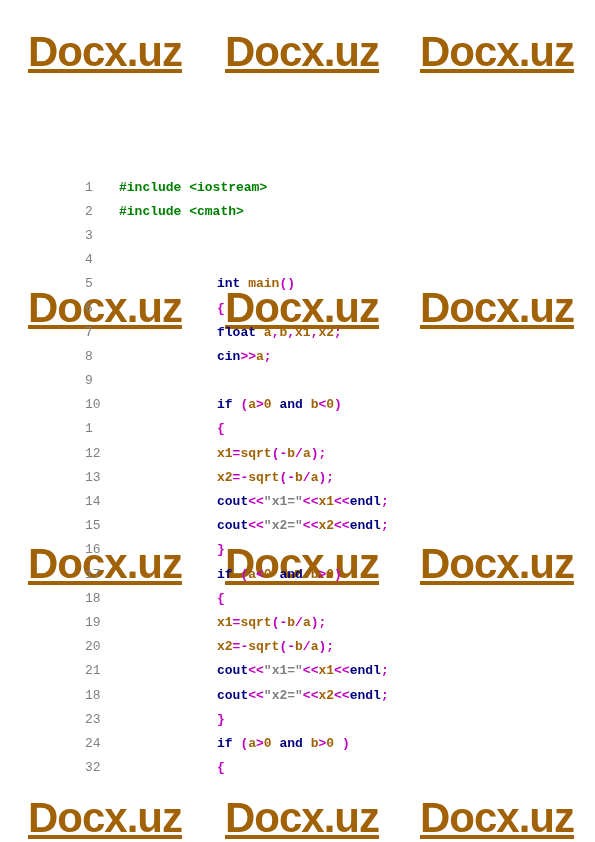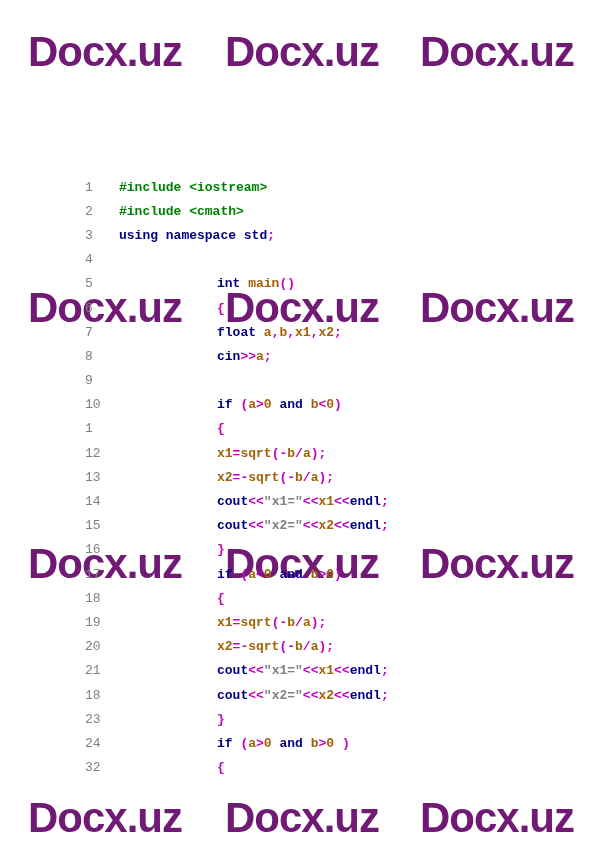--- a/index.html
+++ b/index.html
@@ -7,28 +7,29 @@
     width: 595px;
     height: 842px;
     background: #ffffff;
     position: relative;
     font-family: "Courier New", monospace;
     font-size: 13px;
     font-weight: bold;
   }
   .watermark {
     position: absolute;
-    color: #701a75;
+    color: #a16207;
     font-family: Arial, sans-serif;
     font-size: 42px;
     font-weight: bold;
     letter-spacing: -1px;
     pointer-events: none;
     user-select: none;
     z-index: 0;
+    text-decoration: underline;
   }
   .wm1 { top: 28px; left: 28px; }
   .wm2 { top: 28px; left: 225px; }
   .wm3 { top: 28px; left: 420px; }
   .wm4 { top: 284px; left: 28px; }
   .wm5 { top: 284px; left: 225px; }
   .wm6 { top: 284px; left: 420px; }
   .wm7 { top: 540px; left: 28px; }
   .wm8 { top: 540px; left: 225px; }
   .wm9 { top: 540px; left: 420px; }
@@ -75,21 +76,21 @@
 <div class="watermark wm7">Docx.uz</div>
 <div class="watermark wm8">Docx.uz</div>
 <div class="watermark wm9">Docx.uz</div>
 <div class="watermark wm10">Docx.uz</div>
 <div class="watermark wm11">Docx.uz</div>
 <div class="watermark wm12">Docx.uz</div>
 
 <div class="code-area" id="code-block">
     <div class="line"><span class="lineno">1</span><span class="code"><span class="green">#include &lt;iostream&gt;</span></span></div>
     <div class="line"><span class="lineno">2</span><span class="code"><span class="green">#include &lt;cmath&gt;</span></span></div>
-    <div class="line"><span class="lineno">3</span><span class="code"><span class="navy">using namespace std</span><span class="magenta">;</span></span></div>
+    <div class="line"><span class="lineno">3</span></div>
     <div class="line"><span class="lineno">4</span><span class="code"></span></div>
     <div class="line"><span class="lineno">5</span><span class="code"><span class="indent"></span><span class="navy">int</span><span class="black"> main</span><span class="magenta">()</span></span></div>
     <div class="line"><span class="lineno">6</span><span class="code"><span class="indent"></span><span class="magenta">{</span></span></div>
     <div class="line"><span class="lineno">7</span><span class="code"><span class="indent"></span><span class="navy">float</span><span class="black"> a</span><span class="magenta">,</span><span class="black">b</span><span class="magenta">,</span><span class="black">x1</span><span class="magenta">,</span><span class="black">x2</span><span class="magenta">;</span></span></div>
     <div class="line"><span class="lineno">8</span><span class="code"><span class="indent"></span><span class="navy">cin</span><span class="magenta">&gt;&gt;</span><span class="black">a</span><span class="magenta">;</span></span></div>
     <div class="line"><span class="lineno">9</span></div>
     <div class="line"><span class="lineno">10</span><span class="code"><span class="indent"></span><span class="navy">if</span><span class="black"> </span><span class="magenta">(</span><span class="black">a</span><span class="magenta">&gt;</span><span class="black">0 </span><span class="navy">and</span><span class="black"> b</span><span class="magenta">&lt;</span><span class="black">0</span><span class="magenta">)</span></span></div>
     <div class="line"><span class="lineno">1</span><span class="code"><span class="indent"></span><span class="magenta">{</span></span></div>
     <div class="line"><span class="lineno">12</span><span class="code"><span class="indent"></span><span class="black">x1</span><span class="magenta">=</span><span class="black">sqrt</span><span class="magenta">(-</span><span class="black">b</span><span class="magenta">/</span><span class="black">a</span><span class="magenta">);</span></span></div>
     <div class="line"><span class="lineno">13</span><span class="code"><span class="indent"></span><span class="black">x2</span><span class="magenta">=-</span><span class="black">sqrt</span><span class="magenta">(-</span><span class="black">b</span><span class="magenta">/</span><span class="black">a</span><span class="magenta">);</span></span></div>

